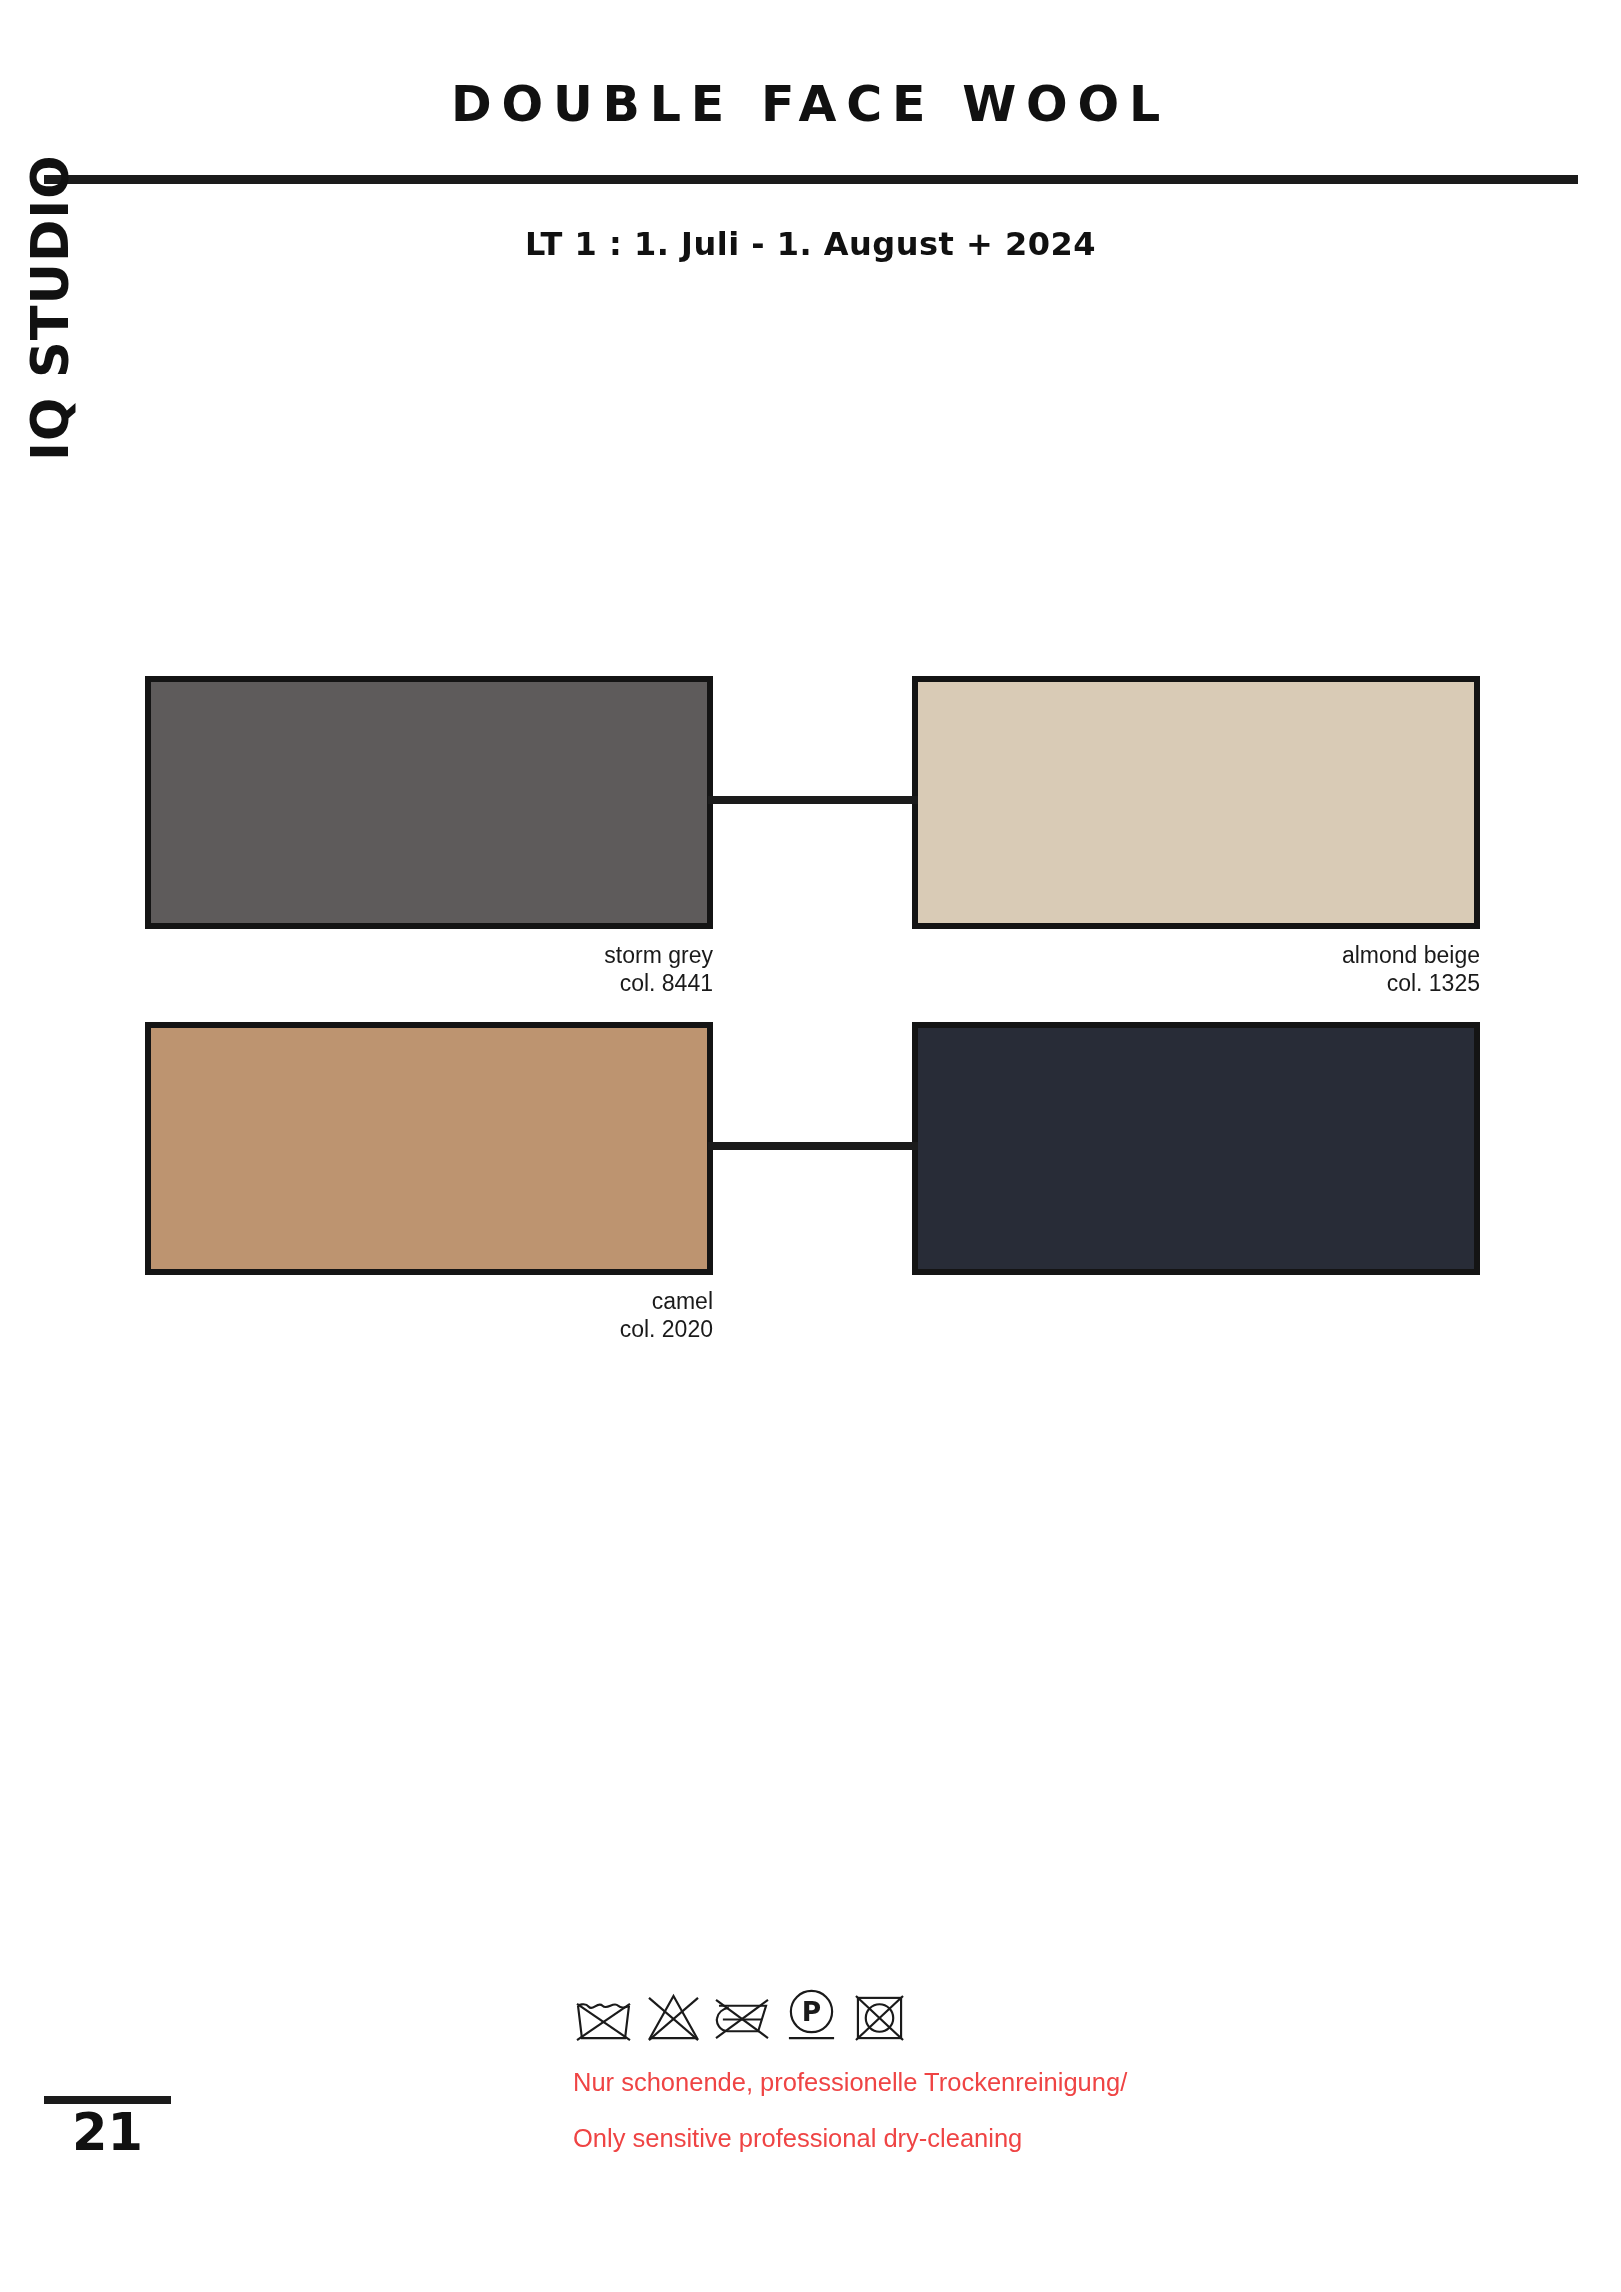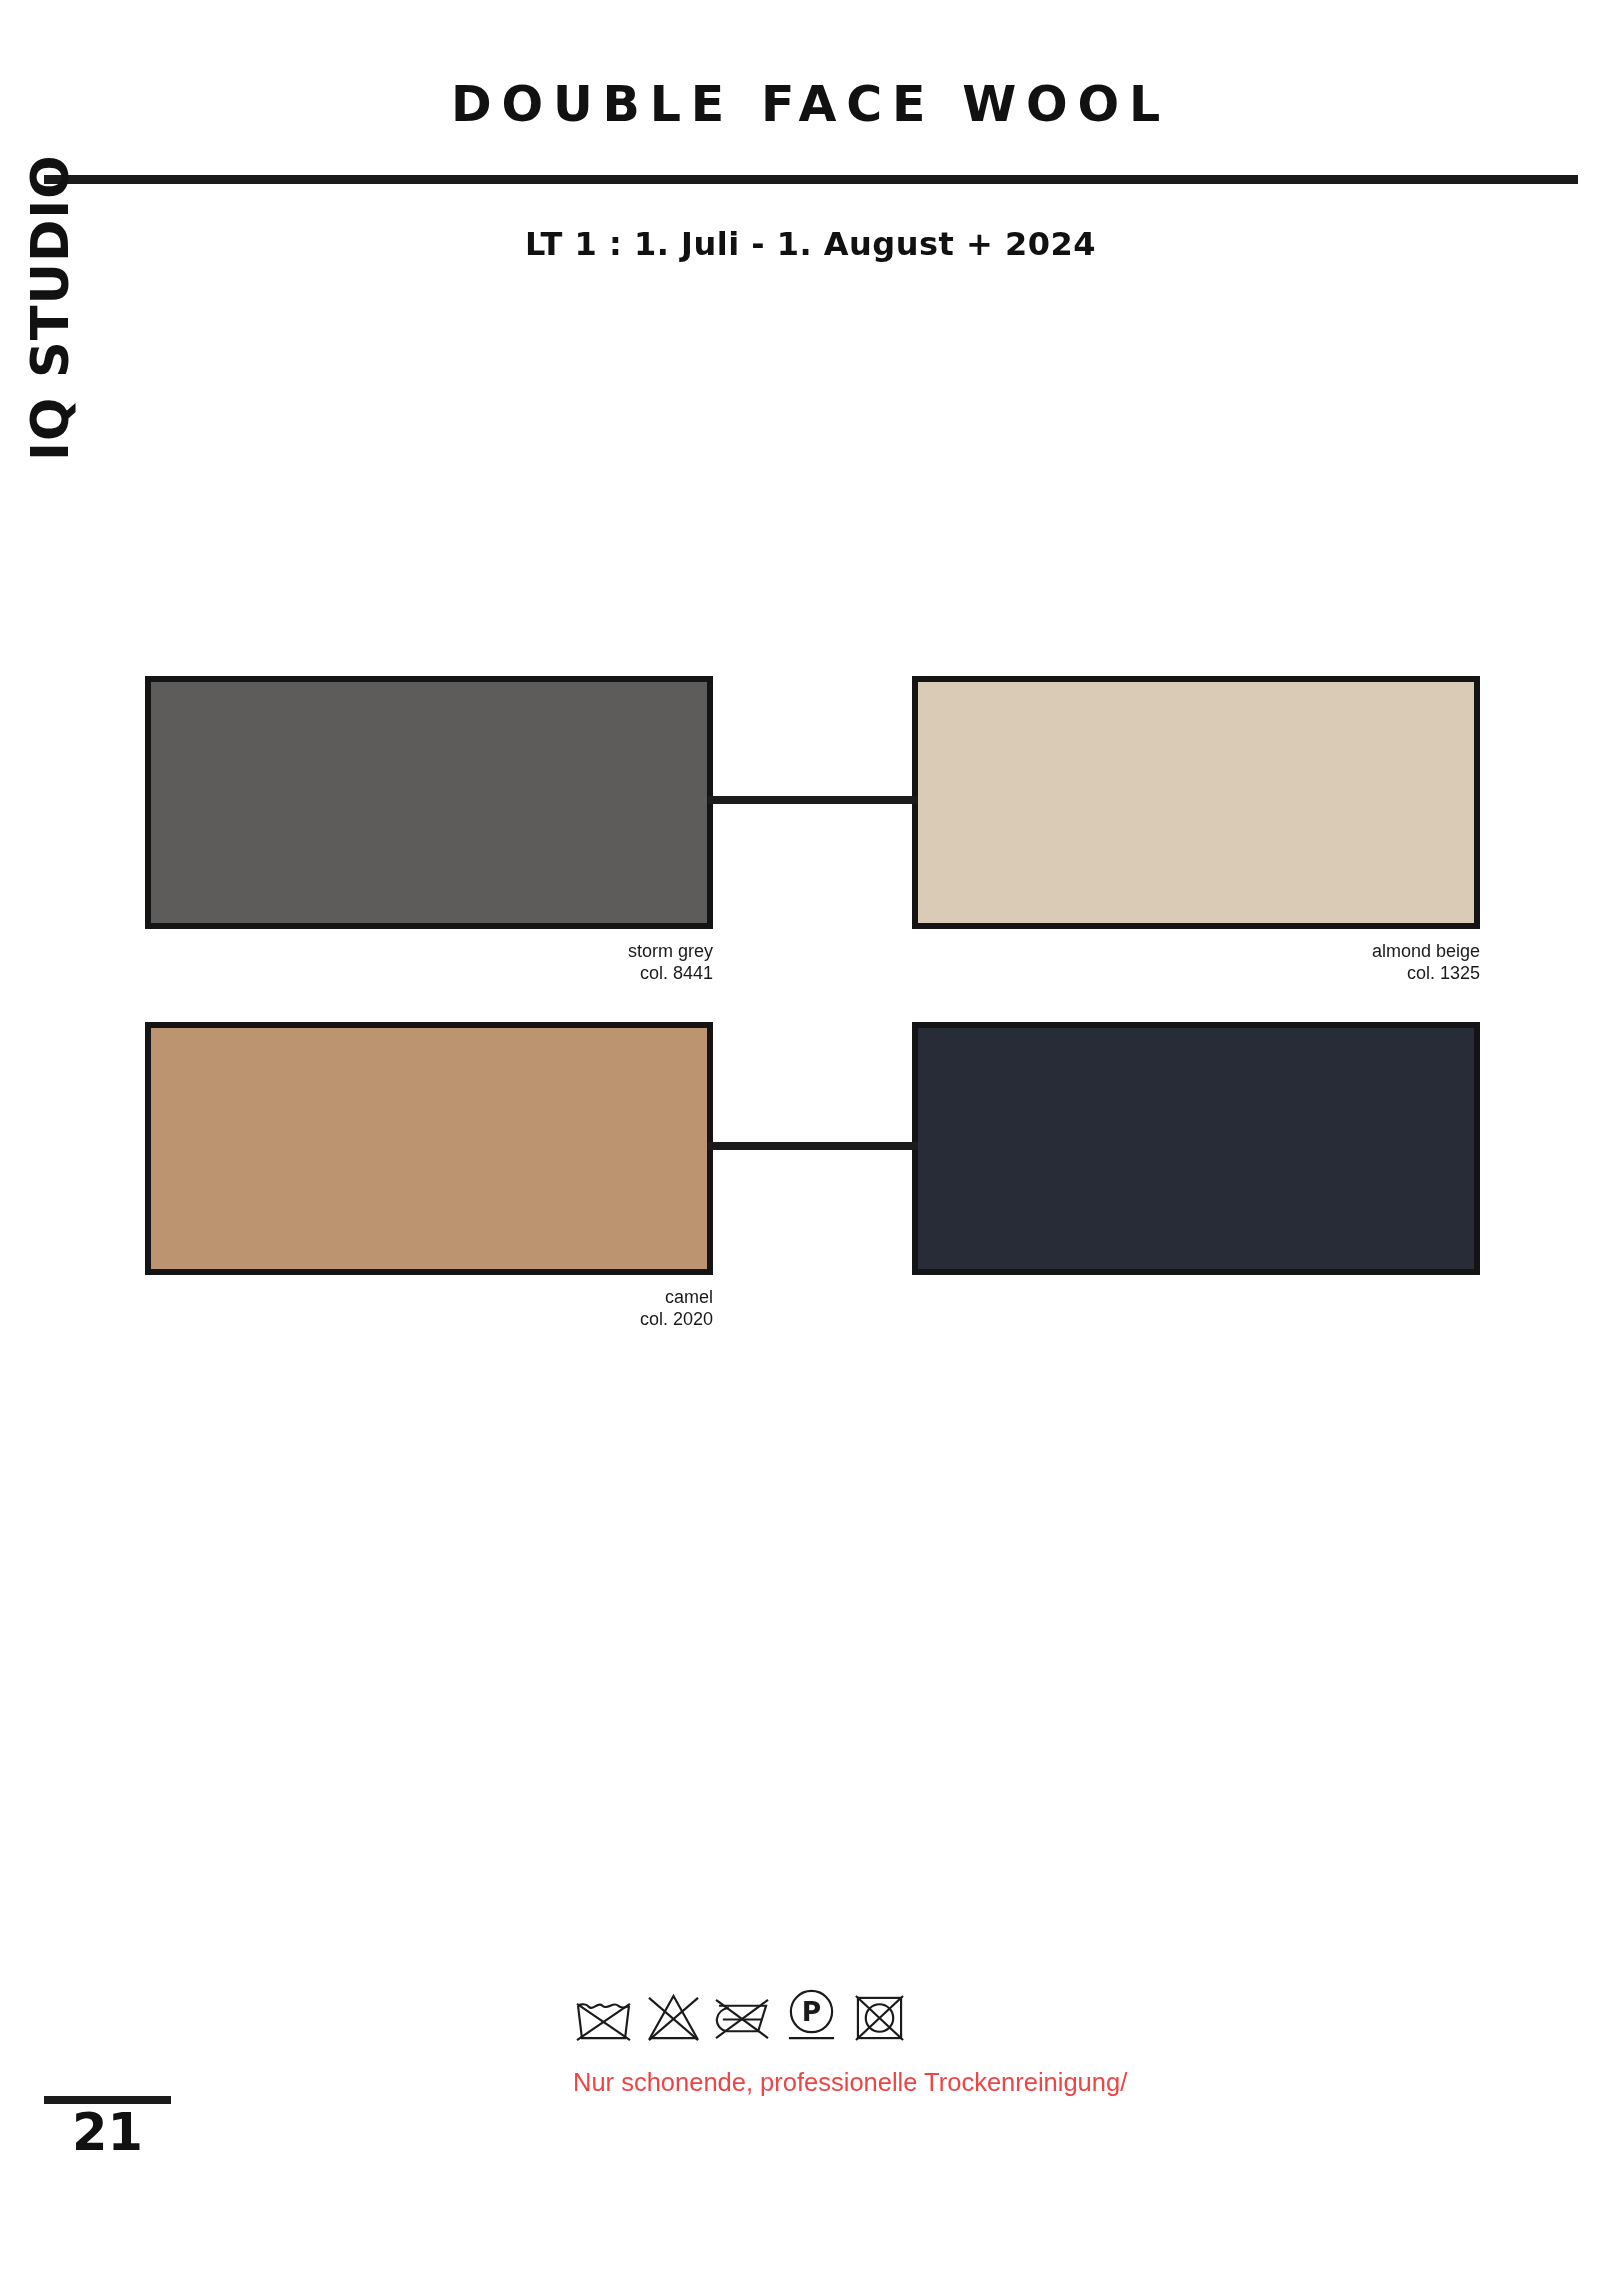--- a/index.html
+++ b/index.html
@@ -93,21 +93,21 @@
   .swatch {
     position: absolute;
     box-sizing: border-box;
     border: 6.9px solid #141414;
   }
 
   .swatch-label {
     position: absolute;
     text-align: right;
     font-family: "Liberation Sans", sans-serif;
-    font-size: 18px;
+    font-size: 23px;
     line-height: 1.22;
     color: #1a1a1a;
     white-space: nowrap;
   }
 
   .connector {
     position: absolute;
     background: #1b1b1b;
     height: 7.8px;
   }
@@ -265,20 +265,21 @@
           <rect x="6" y="6" width="44" height="41"></rect>
           <circle cx="28" cy="26.5" r="14"></circle>
           <line x1="4" y1="4" x2="52" y2="49"></line>
           <line x1="52" y1="4" x2="4" y2="49"></line>
         </svg>
       </span>
 
     </div>
 
     <div class="care-text">Nur schonende, professionelle Trockenreinigung/</div>
+    <div class="care-text">Only sensitive professional dry-cleaning</div>
 
   </div>
 
   <div class="page-number-rule"></div>
   <div class="page-number">21</div>
 
 </div>
 
 
 </body></html>

